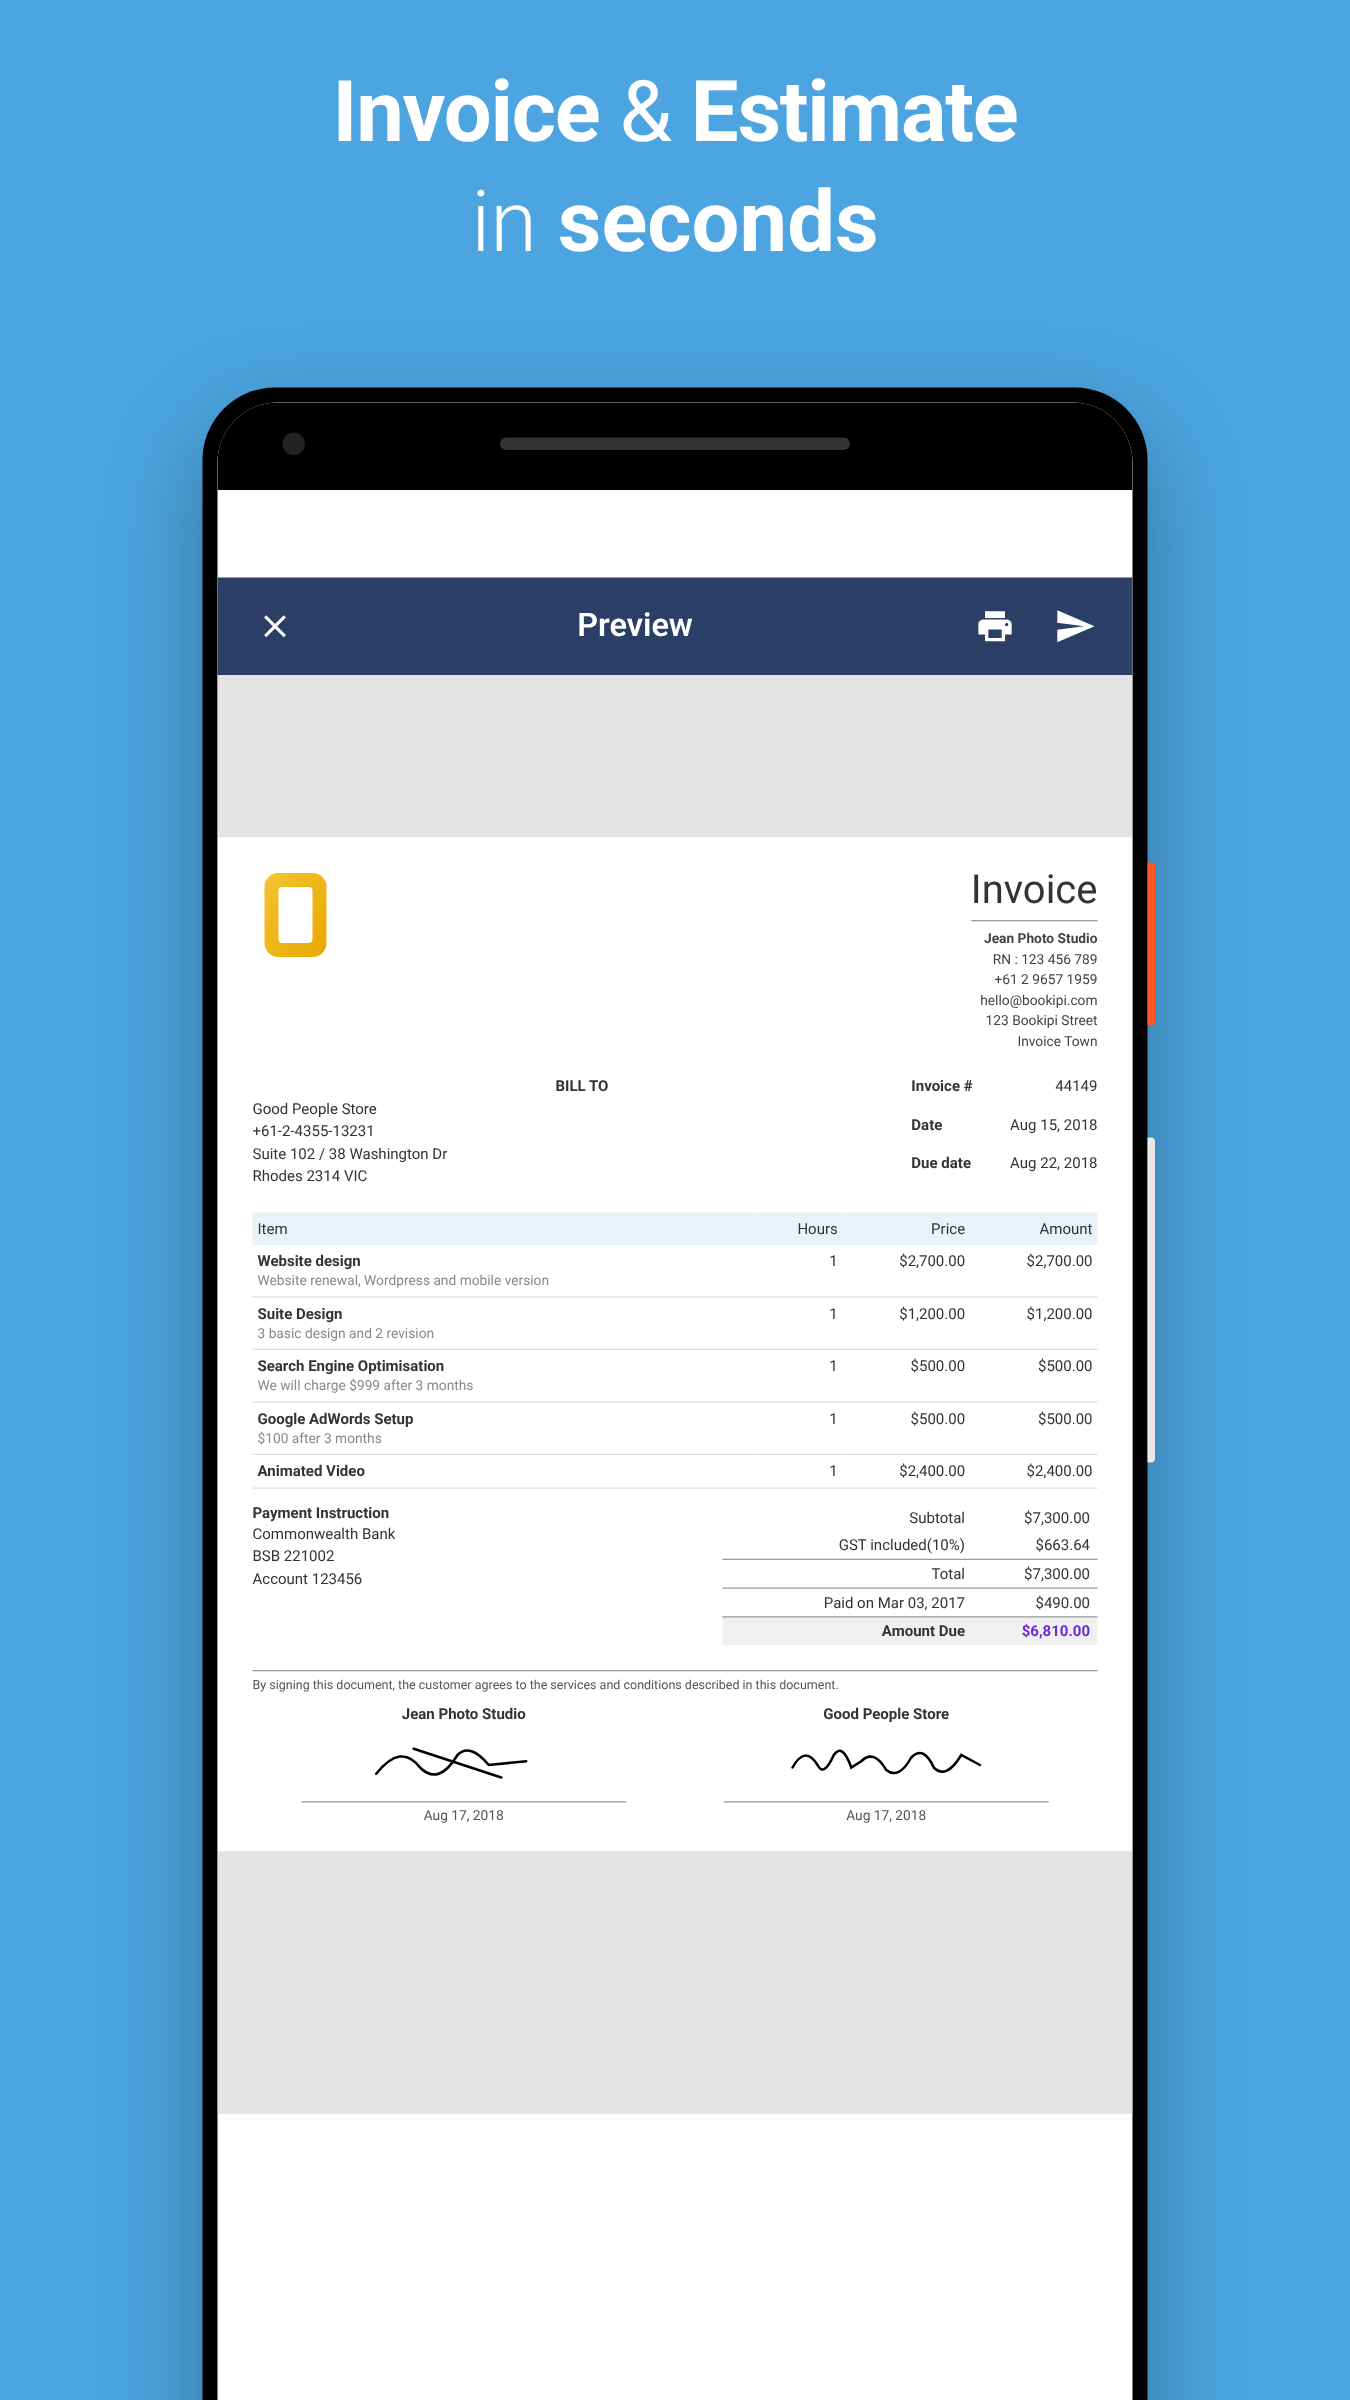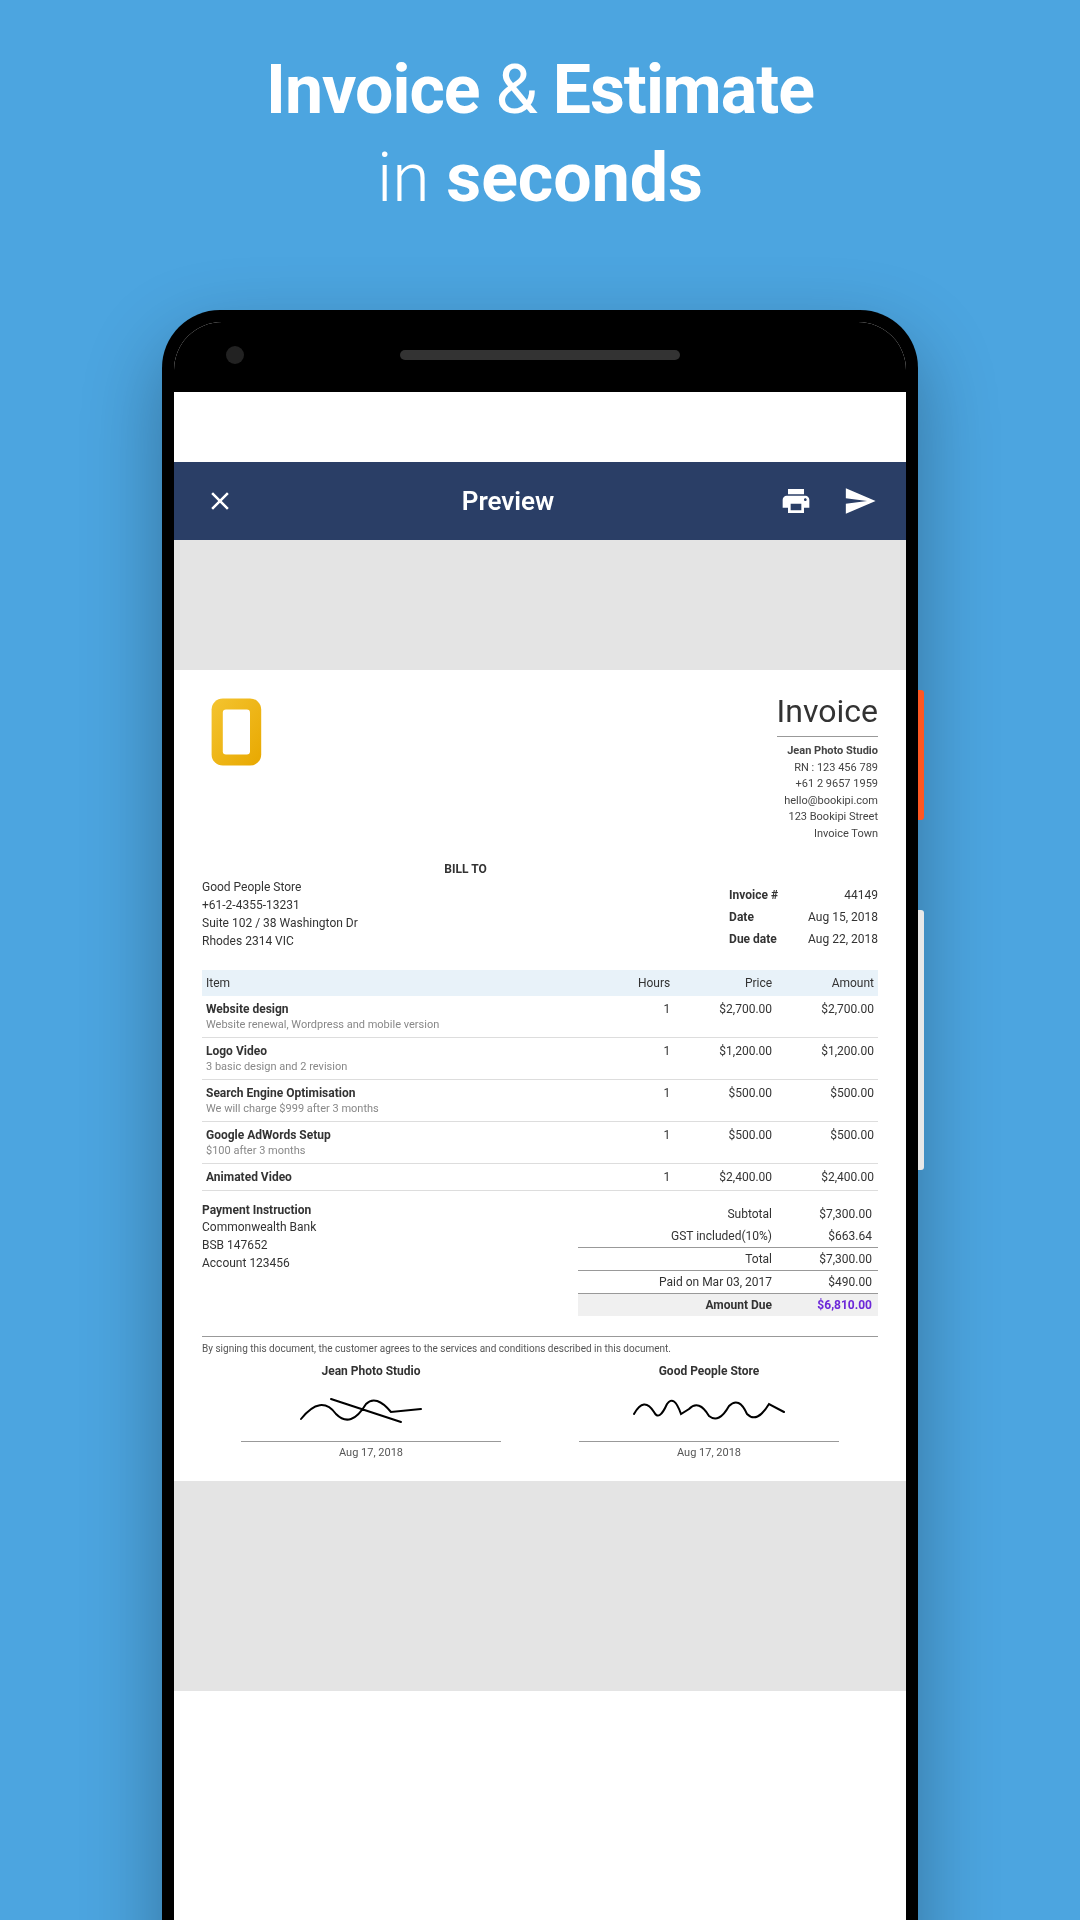--- a/index.html
+++ b/index.html
@@ -173,21 +173,20 @@
   margin-bottom: 20px;
 }
 .bill-to-block { flex: 1; }
 .bill-label { font-weight: 700; font-size: 12px; margin-bottom: 2px; text-align: center; }
 .bill-line { font-size: 12px; color: #333; line-height: 1.5; }
 .invoice-meta {
   display: grid;
   grid-template-columns: auto auto;
   gap: 4px 30px;
   font-size: 12px;
-  margin-top: 26px;
 }
 .meta-label { font-weight: 700; }
 .meta-val { text-align: right; }
 
 .items-table { width: 100%; border-collapse: collapse; }
 .items-table thead tr { background: #e8f2f9; }
 .items-table th {
   text-align: left;
   font-size: 12px;
   font-weight: 400;
@@ -338,21 +337,21 @@
               <td>
                 <div class="item-name">Website design</div>
                 <div class="item-desc">Website renewal, Wordpress and mobile version</div>
               </td>
               <td class="num">1</td>
               <td class="num">$2,700.00</td>
               <td class="num">$2,700.00</td>
             </tr>
             <tr>
               <td>
-                <div class="item-name">Logo Video</div>
+                <div class="item-name">Suite Design</div>
                 <div class="item-desc">3 basic design and 2 revision</div>
               </td>
               <td class="num">1</td>
               <td class="num">$1,200.00</td>
               <td class="num">$1,200.00</td>
             </tr>
             <tr>
               <td>
                 <div class="item-name">Search Engine Optimisation</div>
                 <div class="item-desc">We will charge $999 after 3 months</div>
@@ -378,21 +377,21 @@
               <td class="num">$2,400.00</td>
               <td class="num">$2,400.00</td>
             </tr>
           </tbody>
       </table>
 
       <div class="totals-section">
         <div class="payment-block">
           <div class="payment-label">Payment Instruction</div>
           <div class="payment-line">Commonwealth Bank</div>
-          <div class="payment-line">BSB 147652</div>
+          <div class="payment-line">BSB 221002</div>
           <div class="payment-line">Account 123456</div>
         </div>
         <div class="totals-block">
           <div class="total-row">
             <div class="total-label">Subtotal</div>
             <div class="total-amt">$7,300.00</div>
           </div>
           <div class="total-row">
             <div class="total-label">GST included(10%)</div>
             <div class="total-amt">$663.64</div>

